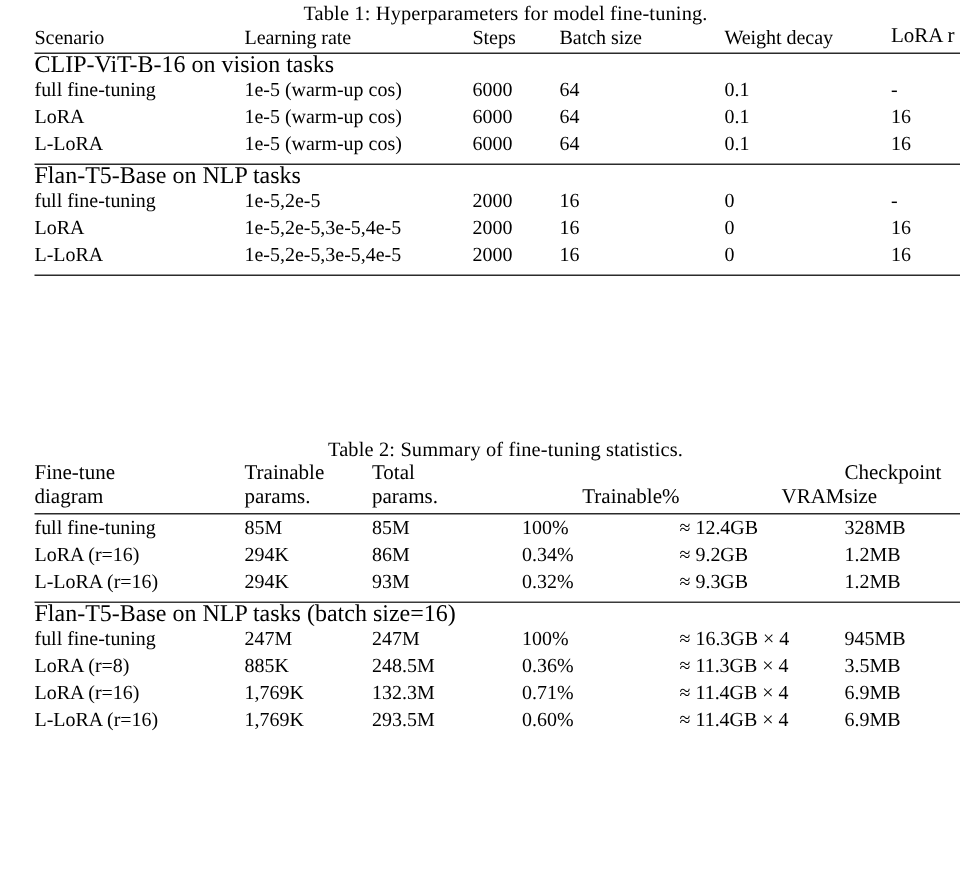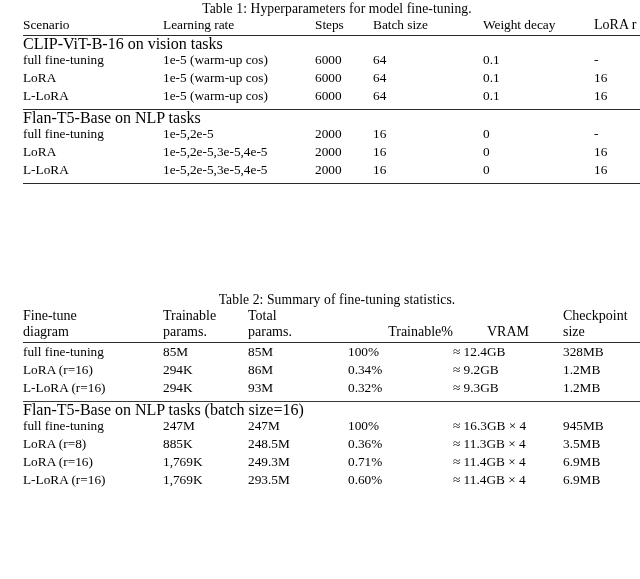--- a/index.html
+++ b/index.html
@@ -254,21 +254,21 @@
             <span class="l1">Trainable</span>
             <span class="l2">params.</span>
           </td>
           <td class="hdr-2line">
             <span class="l1">Total</span>
             <span class="l2">params.</span>
           </td>
           <td class="hdr-2line" style="text-align:right;">
             <span class="l1">Trainable%</span>
           </td>
-          <td class="hdr-2line" style="text-align:center;">
+          <td class="hdr-2line" style="text-align:right;">
             <span class="l1">VRAM</span>
           </td>
           <td class="hdr-2line">
             <span class="l1">Checkpoint</span>
             <span class="l2">size</span>
           </td>
         </tr>
         <tr class="rule-row">
           <td colspan="6" style="padding-top:3px;">
               <div class="rule"></div>
@@ -320,21 +320,21 @@
           <td>LoRA (r=8)</td>
           <td>885K</td>
           <td>248.5M</td>
           <td>0.36%</td>
           <td class="nowrap">≈ 11.3GB × 4</td>
           <td>3.5MB</td>
         </tr>
         <tr class="drow">
           <td>LoRA (r=16)</td>
           <td>1,769K</td>
-          <td>249.3M</td>
+          <td>132.3M</td>
           <td>0.71%</td>
           <td class="nowrap">≈ 11.4GB × 4</td>
           <td>6.9MB</td>
         </tr>
         <tr class="drow">
           <td>L-LoRA (r=16)</td>
           <td>1,769K</td>
           <td>293.5M</td>
           <td>0.60%</td>
           <td class="nowrap">≈ 11.4GB × 4</td>

